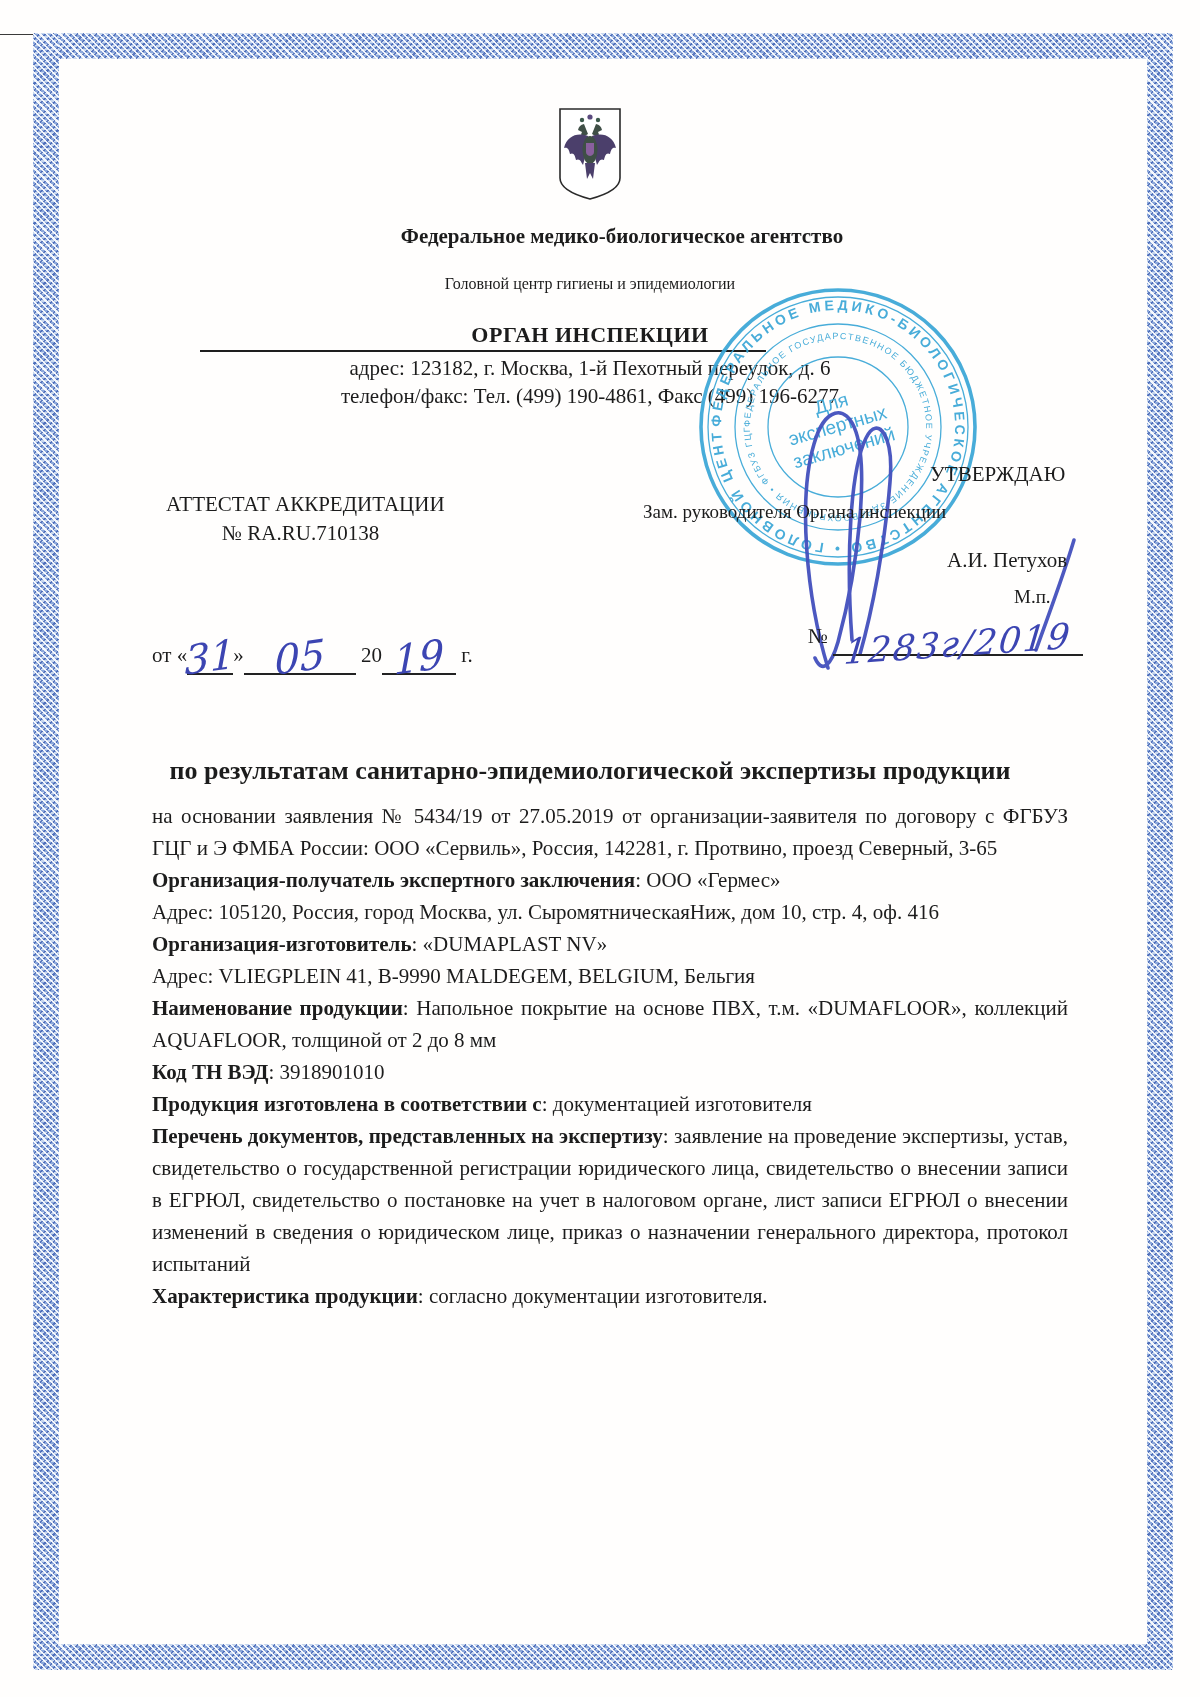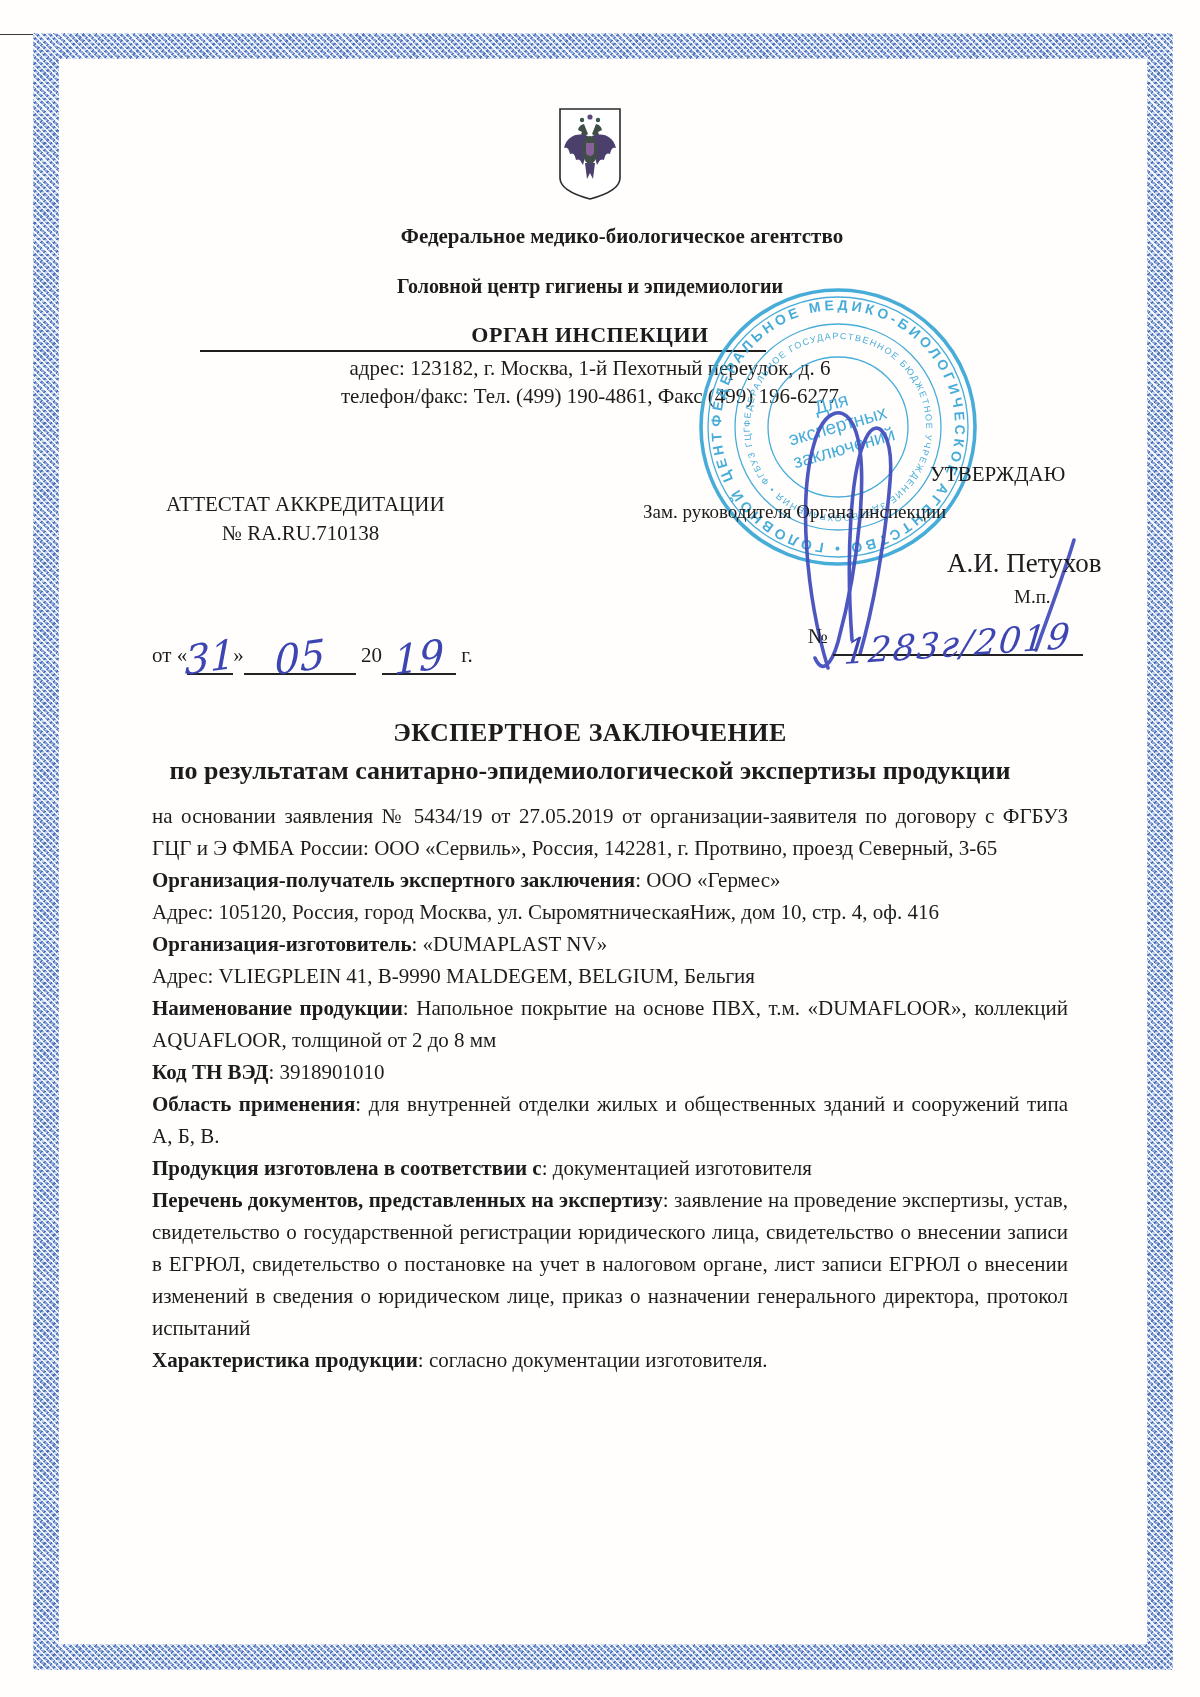--- a/index.html
+++ b/index.html
@@ -27,34 +27,34 @@
   .weave.l{left:33px;top:33px;width:26px;height:1637px;}
   .weave.r{left:1147px;top:33px;width:26px;height:1637px;}
 
   .abs{position:absolute;}
   .center{position:absolute;left:0;width:1180px;text-align:center;}
 
   .emblem{position:absolute;left:555px;top:106px;}
 
   .org1{top:224px;font-size:21px;font-weight:bold;padding-left:32px;}
   .org2{top:246px;font-size:21px;font-weight:bold;}
-  .org3{top:275px;font-size:20px;font-weight:bold;}
+  .org3{top:275px;font-size:16px;font-weight:normal;}
 
   .insp-underline{position:absolute;left:200px;top:318px;width:566px;height:32px;border-bottom:2.5px solid #1e1e1e;}
   .insp-title{top:322px;font-size:22px;font-weight:bold;letter-spacing:.5px;}
   .addr{top:356px;font-size:21px;}
   .phone{top:384px;font-size:21px;}
 
   .accred1{left:166px;top:492px;font-size:21px;}
   .accred2{left:222px;top:521px;font-size:21px;text-align:center;}
 
   .approve{top:462px;left:930px;font-size:21px;}
   .position{top:501px;left:643px;font-size:19px;}
   .sigline{left:693px;top:538px;width:252px;height:34px;border-bottom:1.6px solid #3a3a3a;}
-  .signer{left:947px;top:548px;font-size:27px;}
+  .signer{left:947px;top:548px;font-size:21px;}
   .mp{left:1014px;top:586px;font-size:19px;}
 
   .fieldrow{position:absolute;top:616px;height:44px;font-size:21px;line-height:40px;white-space:nowrap;}
   .daterow{left:152px;margin-top:19px;}
   .numrow{left:808px;}
   .cell{display:inline-block;position:relative;height:38px;vertical-align:bottom;border-bottom:2px solid #222;}
   .w44{width:46px;} .w110{width:112px;} .w72{width:74px;} .w240{width:250px;}
   .hw{
     position:absolute;left:50%;bottom:-4px;transform:translateX(-50%) rotate(-8deg) skewX(-8deg);
     font-family:"DejaVu Serif",serif;font-style:italic;font-size:40px;line-height:1;
@@ -150,41 +150,39 @@
   <div class="abs accred2">№ RA.RU.710138</div>
 
   <div class="fieldrow daterow">
     <span>от «</span><span class="cell w44"><span class="hw">31</span></span><span>»</span><span class="cell w110"><span class="hw">05</span></span>&nbsp;<span>20</span><span class="cell w72"><span class="hw">19</span></span>&nbsp;<span>г.</span>
   </div>
 
   <div class="fieldrow numrow">
     <span>№</span>&nbsp;<span class="cell w240"><span class="hw hw-num">1283г/2019</span></span>
   </div>
 
-  <div class="center doc-title">ЭКСПЕРТНОЕ ЗАКЛЮЧЕНИЕ</div>
   <div class="center doc-subtitle">по результатам санитарно-эпидемиологической экспертизы продукции</div>
 
   <div class="body-block">
     <p class="just mt12">на основании заявления № 5434/19 от 27.05.2019 от организации-заявителя по договору с ФГБУЗ ГЦГ и Э ФМБА России: ООО «Сервиль», Россия, 142281, г. Протвино, проезд Северный, 3-65</p>
 
     <p class="mt19">
       <span class="line"><b>Организация-получатель экспертного заключения</b><span>: ООО «Гермес»</span></span>
       <span class="line">Адрес: 105120, Россия, город Москва, ул. СыромятническаяНиж, дом 10, стр. 4, оф. 416</span>
     </p>
 
     <p class="mt25">
       <span class="line"><b>Организация-изготовитель</b><span>: «DUMAPLAST NV»</span></span>
       <span class="line">Адрес: VLIEGPLEIN 41, B-9990 MALDEGEM, BELGIUM, Бельгия</span>
     </p>
 
     <p class="just mt20"><b>Наименование продукции</b><span>: Напольное покрытие на основе ПВХ, т.м. «DUMAFLOOR», коллекций AQUAFLOOR, толщиной от 2 до 8 мм</span></p>
 
     <p class="mt24"><b>Код ТН ВЭД</b><span>: 3918901010</span></p>
 
-    <p class="just mt19"><b>Область применения</b><span>: для внутренней отделки жилых и общественных зданий и сооружений типа А, Б, В.</span></p>
 
     <p class="mt30"><b>Продукция изготовлена в соответствии с</b><span>: документацией изготовителя</span></p>
 
     <p class="just mt21"><b>Перечень документов, представленных на экспертизу</b><span>: заявление на проведение экспертизы, устав, свидетельство о государственной регистрации юридического лица, свидетельство о внесении записи в ЕГРЮЛ, свидетельство о постановке на учет в налоговом органе, лист записи ЕГРЮЛ о внесении изменений в сведения о юридическом лице, приказ о назначении генерального директора, протокол испытаний</span></p>
 
     <p class="mt8"><b>Характеристика продукции</b><span>: согласно документации изготовителя.</span></p>
   </div>
 
 </div>
 

